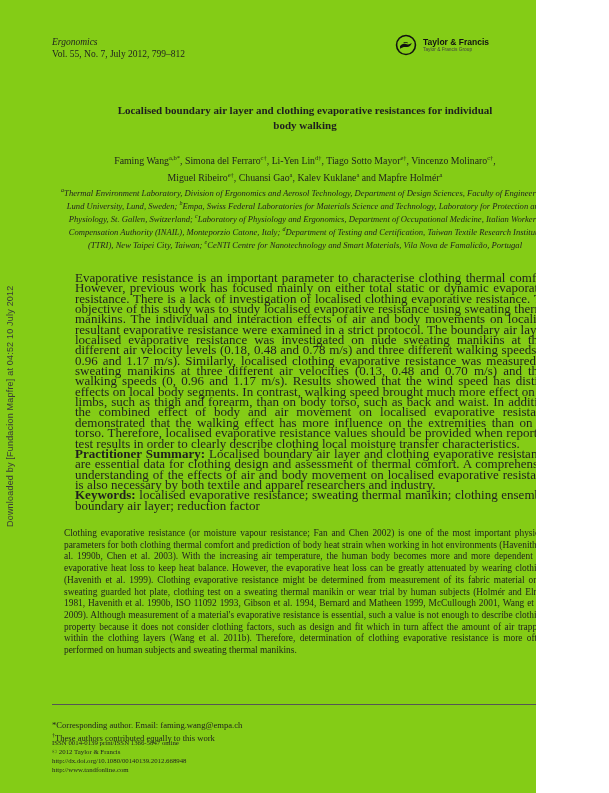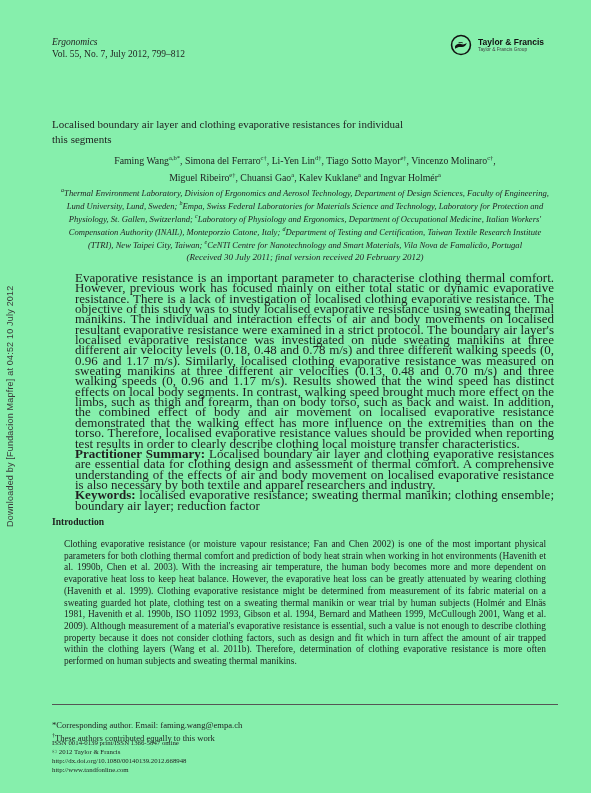--- a/index.html
+++ b/index.html
@@ -1,35 +1,35 @@
 <!DOCTYPE html>
 <html><head>
 <meta charset="utf-8">
 <style>
   html,body{margin:0;padding:0;}
-  .page{position:relative;width:591px;height:793px;background:#86efac;overflow:hidden;
+  .page{position:relative;width:536px;height:793px;background:#84cc16;overflow:hidden;
         font-family:"Liberation Serif", serif;color:#1f1f1f;}
 
   
   .watermark{position:absolute;left:5px;top:231px;height:296px;
              writing-mode:vertical-rl;transform:rotate(180deg);
              font-family:"Liberation Sans", sans-serif;font-size:9px;color:#3a3a3a;
              letter-spacing:.2px;white-space:nowrap;}
 
   
   .hdr{position:absolute;left:52px;top:36px;font-size:9.5px;line-height:12px;}
   .hdr .journal{font-style:italic;}
   .logo{position:absolute;right:47px;top:34px;display:flex;align-items:center;gap:6px;}
   .logo svg{display:block;}
   .logo-name{font-family:"Liberation Sans", sans-serif;font-size:8.5px;font-weight:bold;color:#111;line-height:9px;}
   .logo-group{font-family:"Liberation Sans", sans-serif;font-size:4.8px;color:#444;line-height:6px;}
 
   
-  .title{position:absolute;left:52px;top:117px;width:506px;text-align:left;
-         font-weight:normal;font-size:11px;line-height:14.5px;}
+  .title{position:absolute;left:52px;top:103px;width:506px;text-align:center;
+         font-weight:bold;font-size:11px;line-height:14.5px;}
   .authors{position:absolute;left:52px;top:151px;width:506px;text-align:center;
            font-size:9.8px;line-height:13px;}
   .authors sup{font-size:6.5px;}
   .affil{position:absolute;left:57px;top:185px;width:496px;text-align:center;
          font-style:italic;font-size:8.6px;line-height:10.3px;}
   .affil sup{font-size:6px;}
   .received{position:absolute;left:52px;top:252px;width:506px;text-align:center;
             font-style:italic;font-size:9px;}
 
   
@@ -71,46 +71,44 @@
     </span>
     <span>
       <div class="logo-name">Taylor &amp; Francis</div>
       <div class="logo-group">Taylor &amp; Francis Group</div>
     </span>
   </div>
 
   <div class="title">
 
   <div>Localised boundary air layer and clothing evaporative resistances for individual</div>
-      <div>this segments</div>
+      <div>body walking</div>
     </div>
 
   <div class="authors">
     <div>
       
     <span><span>Faming Wang</span><sup>a,b*</sup><span>, </span></span><span><span>Simona del Ferraro</span><sup>c†</sup><span>, </span></span><span><span>Li-Yen Lin</span><sup>d†</sup><span>, </span></span><span><span>Tiago Sotto Mayor</span><sup>e†</sup><span>, </span></span><span><span>Vincenzo Molinaro</span><sup>c†</sup><span>,</span></span></div>
     <div>
       
-    <span><span>Miguel Ribeiro</span><sup>e†</sup><span>, </span></span><span><span>Chuansi Gao</span><sup>a</sup><span>, </span></span><span><span>Kalev Kuklane</span><sup>a</sup><span> and </span></span><span><span>Ingvar Holmér</span><sup>a</sup><span></span></span></div>
+    <span><span>Miguel Ribeiro</span><sup>e†</sup><span>, </span></span><span><span>Chuansi Gao</span><sup>a</sup><span>, </span></span><span><span>Kalev Kuklane</span><sup>a</sup><span> and </span></span><span><span>Mapfre Holmér</span><sup>a</sup><span></span></span></div>
   </div>
 
   <div class="affil">
     
   <span><sup>a</sup><span>Thermal Environment Laboratory, Division of Ergonomics and Aerosol Technology, Department of Design Sciences, Faculty of Engineering, Lund University, Lund, Sweden; </span></span><span><sup>b</sup><span>Empa, Swiss Federal Laboratories for Materials Science and Technology, Laboratory for Protection and Physiology, St. Gallen, Switzerland; </span></span><span><sup>c</sup><span>Laboratory of Physiology and Ergonomics, Department of Occupational Medicine, Italian Workers' Compensation Authority (INAIL), Monteporzio Catone, Italy; </span></span><span><sup>d</sup><span>Department of Testing and Certification, Taiwan Textile Research Institute (TTRI), New Taipei City, Taiwan; </span></span><span><sup>e</sup><span>CeNTI Centre for Nanotechnology and Smart Materials, Vila Nova de Famalicão, Portugal</span></span></div>
 
-  <div class="received">(Received 30 July 2011; final version received 20 February 2012)</div>
 
   <div class="abs-block">
     <p>Evaporative resistance is an important parameter to characterise clothing thermal comfort. However, previous work has focused mainly on either total static or dynamic evaporative resistance. There is a lack of investigation of localised clothing evaporative resistance. The objective of this study was to study localised evaporative resistance using sweating thermal manikins. The individual and interaction effects of air and body movements on localised resultant evaporative resistance were examined in a strict protocol. The boundary air layer's localised evaporative resistance was investigated on nude sweating manikins at three different air velocity levels (0.18, 0.48 and 0.78 m/s) and three different walking speeds (0, 0.96 and 1.17 m/s). Similarly, localised clothing evaporative resistance was measured on sweating manikins at three different air velocities (0.13, 0.48 and 0.70 m/s) and three walking speeds (0, 0.96 and 1.17 m/s). Results showed that the wind speed has distinct effects on local body segments. In contrast, walking speed brought much more effect on the limbs, such as thigh and forearm, than on body torso, such as back and waist. In addition, the combined effect of body and air movement on localised evaporative resistance demonstrated that the walking effect has more influence on the extremities than on the torso. Therefore, localised evaporative resistance values should be provided when reporting test results in order to clearly describe clothing local moisture transfer characteristics.</p>
     <p class="gap"><b>Practitioner Summary:</b> <span>Localised boundary air layer and clothing evaporative resistances are essential data for clothing design and assessment of thermal comfort. A comprehensive understanding of the effects of air and body movement on localised evaporative resistance is also necessary by both textile and apparel researchers and industry.</span></p>
     <p class="gap"><b>Keywords:</b> <span>localised evaporative resistance; sweating thermal manikin; clothing ensemble; boundary air layer; reduction factor</span></p>
   </div>
 
   <div class="main">
-    <h2>Introduction</h2>
     <p>Clothing evaporative resistance (or moisture vapour resistance; Fan and Chen 2002) is one of the most important physical parameters for both clothing thermal comfort and prediction of body heat strain when working in hot environments (Havenith et al. 1990b, Chen et al. 2003). With the increasing air temperature, the human body becomes more and more dependent on evaporative heat loss to keep heat balance. However, the evaporative heat loss can be greatly attenuated by wearing clothing (Havenith et al. 1999). Clothing evaporative resistance might be determined from measurement of its fabric material on a sweating guarded hot plate, clothing test on a sweating thermal manikin or wear trial by human subjects (Holmér and Elnäs 1981, Havenith et al. 1990b, ISO 11092 1993, Gibson et al. 1994, Bernard and Matheen 1999, McCullough 2001, Wang et al. 2009). Although measurement of a material's evaporative resistance is essential, such a value is not enough to describe clothing property because it does not consider clothing factors, such as design and fit which in turn affect the amount of air trapped within the clothing layers (Wang et al. 2011b). Therefore, determination of clothing evaporative resistance is more often performed on human subjects and sweating thermal manikins.</p>
   </div>
 
   <div class="footnotes">
 
   <div><sup></sup><span>*Corresponding author. Email: faming.wang@empa.ch</span></div>
       <div><sup>†</sup><span>These authors contributed equally to this work</span></div>
     </div>
 
   <div class="pubinfo">

